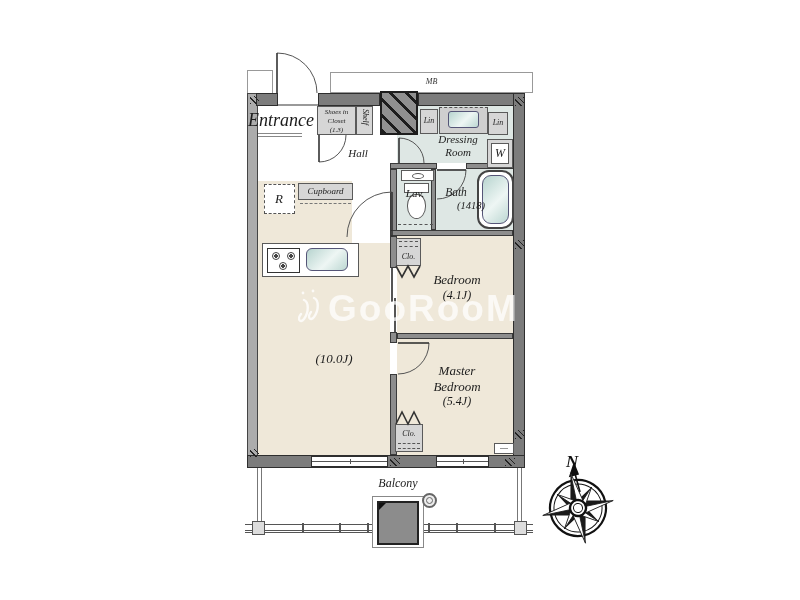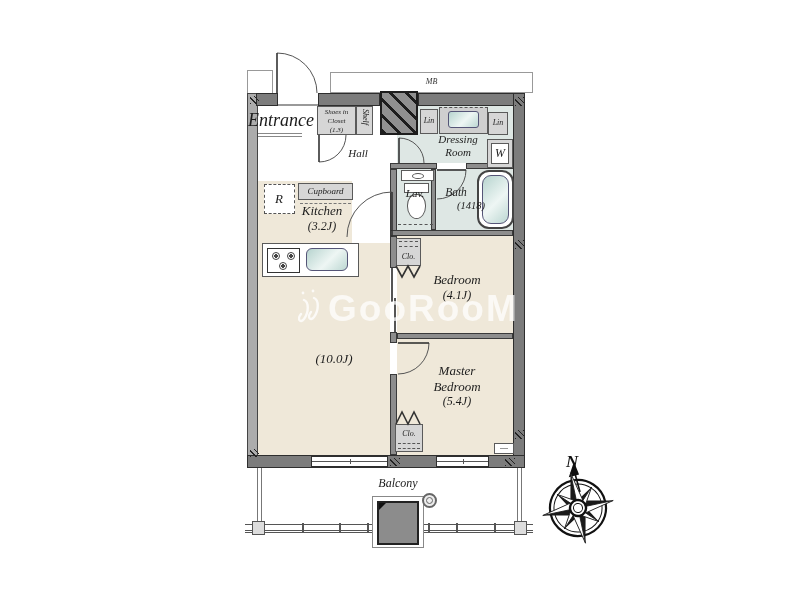--- a/index.html
+++ b/index.html
@@ -193,24 +193,20 @@
       <path d="M399,138 L399,163"></path>
       <path d="M437,170 L466,170"></path>
       <path d="M398,343 L429,343"></path>
       <path d="M396,266 L402,277 L408,266 L414,277 L420,266"></path>
       <path d="M396,424 L402,412 L408,424 L414,412 L420,424"></path>
     </g>
   </svg>
 
   <div class="lbl" style="left:248px;top:110px;width:62px;font-size:18px;">Entrance</div>
   <div class="lbl" style="left:336px;top:147px;width:44px;font-size:11px;">Hall</div>
-  <div class="lbl" style="left:286px;top:203px;width:72px;font-size:13px;">
-    <div>Kitchen</div>
-    <div style="font-size:12px;">(3.2J)</div>
-  </div>
   <div class="lbl" style="left:274px;top:351px;width:120px;font-size:14px;">
     <div style="font-size:13px;">(10.0J)</div>
   </div>
   <div class="lbl" style="left:417px;top:272px;width:80px;font-size:13px;">
     <div>Bedroom</div>
     <div style="font-size:12px;">(4.1J)</div>
   </div>
   <div class="lblM lbl" style="left:417px;top:363px;width:80px;font-size:13px;font-style:italic;">
     <div>Master</div>
     <div>Bedroom</div>

